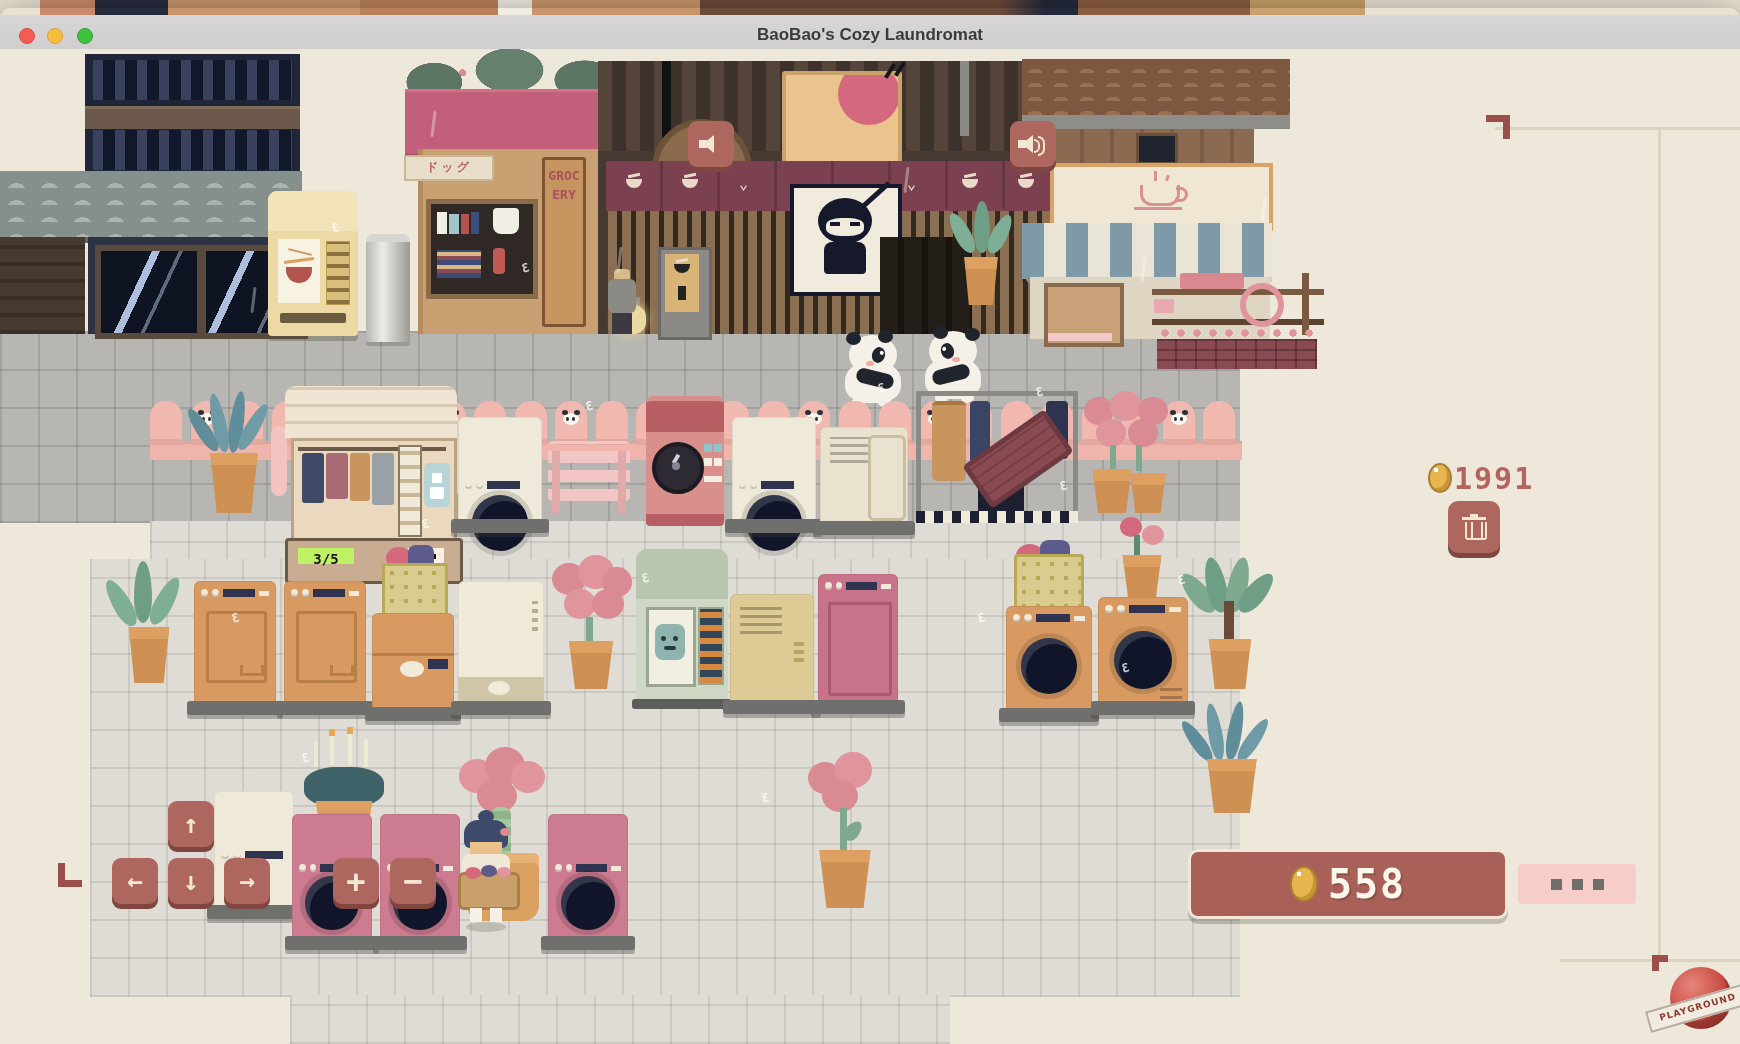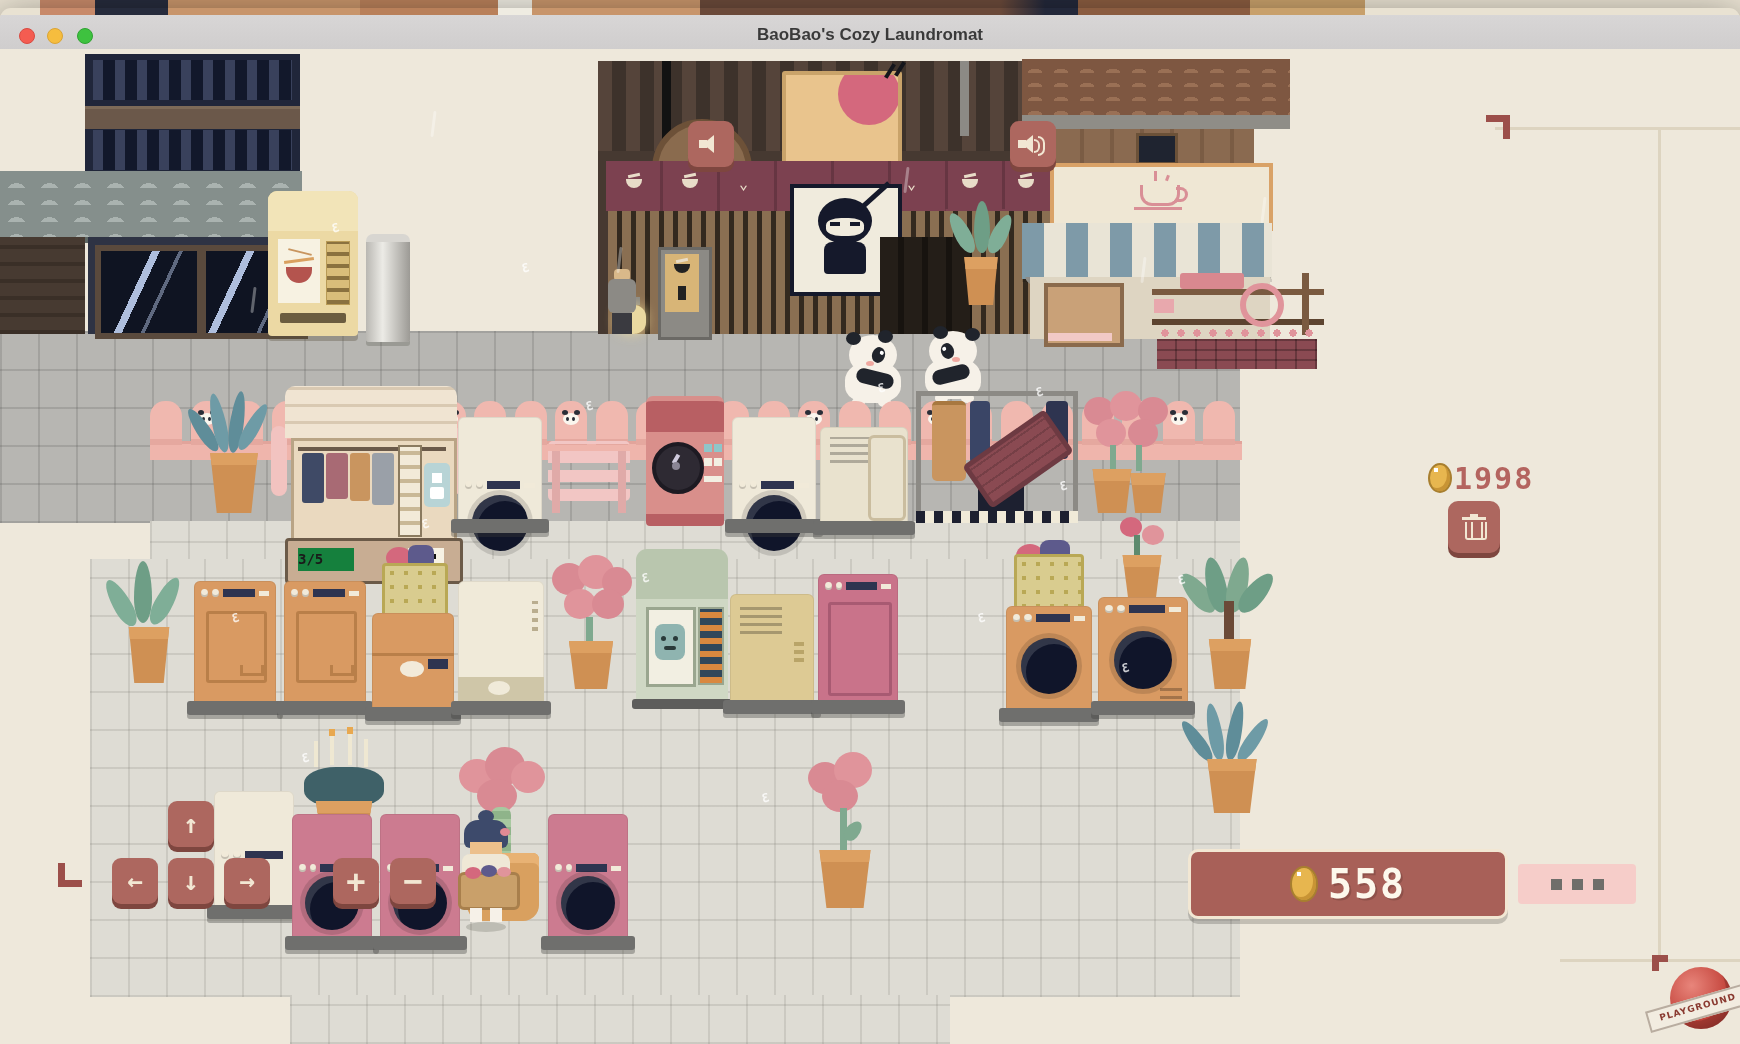--- a/index.html
+++ b/index.html
@@ -139,20 +139,46 @@
         <div class="abs" style="left:6px;top:20px;width:30px;height:3px;background:#d9a05f;transform:rotate(-8deg);"></div>
         <div class="abs" style="left:10px;top:12px;width:24px;height:2px;background:#c8955f;transform:rotate(14deg);"></div>
       </div>
       <div class="abs" style="left:58px;top:50px;width:22px;height:62px;background:#d9bd7a;
         background-image:repeating-linear-gradient(0deg,#8a713f 0 4px,transparent 4px 12px);border:1px solid #b89a55;"></div>
       <div class="abs" style="left:12px;top:122px;width:66px;height:10px;background:#6b5c3f;border-radius:2px;"></div>
     </div>
     <div class="abs" style="left:366px;top:185px;width:44px;height:100px;border-radius:7px 7px 3px 3px;
       background:linear-gradient(90deg,#b9b7b2,#ecebe6 38%,#9c9a95);border-top:8px solid #d8d6d1;box-shadow:0 4px 0 rgba(90,90,80,.3);"></div>
 
+    <div class="abs" style="left:392px;top:0;width:235px;height:290px;">
+      <div class="abs" style="left:0;top:-4px;width:235px;height:60px;background:
+        radial-gradient(46px 32px at 18% 62%,#5c7565 60%,transparent 61%),
+        radial-gradient(56px 36px at 50% 42%,#66806e 60%,transparent 61%),
+        radial-gradient(50px 32px at 82% 58%,#5c7565 60%,transparent 61%),
+        radial-gradient(4px 4px at 30% 46%,#d98a93 90%,transparent 91%),
+        radial-gradient(4px 4px at 58% 30%,#d98a93 90%,transparent 91%),
+        radial-gradient(4px 4px at 74% 52%,#d98a93 90%,transparent 91%);"></div>
+      <div class="abs" style="left:13px;top:40px;width:210px;height:62px;background:#c2607b;border-bottom:9px solid #9d4d66;border-top:3px solid #d0718a;"></div>
+      <div class="abs" style="left:26px;top:100px;width:188px;height:185px;background:#c9a072;border-left:5px solid #b58c60;"></div>
+      <div class="abs" style="left:12px;top:106px;width:86px;height:22px;background:#e8ddc8;border:2px solid #c9b896;
+        font-size:12px;font-weight:bold;color:#b4636a;text-align:center;line-height:20px;letter-spacing:3px;">ドッグ</div>
+      <div class="abs" style="left:34px;top:150px;width:102px;height:90px;background:#2f2824;border:5px solid #8a6b4a;">
+        <span class="abs" style="left:6px;top:8px;width:10px;height:22px;background:#f2efe6;"></span>
+        <span class="abs" style="left:18px;top:10px;width:10px;height:20px;background:#9fc6c9;"></span>
+        <span class="abs" style="left:30px;top:10px;width:8px;height:20px;background:#b4544e;"></span>
+        <span class="abs" style="left:40px;top:8px;width:8px;height:22px;background:#3a4f7d;"></span>
+        <span class="abs" style="left:62px;top:4px;width:26px;height:26px;background:#f2efe6;border-radius:4px 4px 8px 8px;"></span>
+        <span class="abs" style="left:6px;top:46px;width:44px;height:28px;background:repeating-linear-gradient(0deg,#3a4a75 0 5px,#8a4a52 5px 9px,#d9b98a 9px 13px);"></span>
+        <span class="abs" style="left:62px;top:44px;width:12px;height:26px;background:#c05a55;border-radius:4px;"></span>
+      </div>
+      <div class="abs" style="left:150px;top:108px;width:38px;height:164px;background:#c6945e;border:3px solid #7e5433;border-radius:3px;">
+        <div style="position:absolute;left:0;right:0;top:6px;font-size:13px;font-weight:bold;color:#a8505c;
+          text-align:center;word-break:break-all;line-height:19px;width:38px;">GROCERY</div>
+      </div>
+    </div>
 
     <div class="abs" style="left:598px;top:12px;width:462px;height:273px;background:#463931;">
       <div class="abs" style="left:0;top:0;width:462px;height:90px;background:repeating-linear-gradient(90deg,#55443a 0 14px,#3d322b 14px 28px);"></div>
       <div class="abs" style="left:64px;top:0;width:9px;height:95px;background:#121212;"></div>
       <div class="abs" style="left:362px;top:0;width:9px;height:75px;background:#8c8a85;"></div>
       <div class="abs" style="left:184px;top:10px;width:112px;height:92px;background:#e9c48d;border:4px solid #c9a36a;border-radius:3px;overflow:hidden;">
         <span class="abs" style="left:52px;top:-12px;width:62px;height:62px;background:#d4687d;border-radius:50%;"></span>
       </div>
       <span class="abs" style="left:290px;top:2px;width:4px;height:16px;background:#15161c;transform:rotate(32deg);"></span>
       <span class="abs" style="left:300px;top:0px;width:4px;height:16px;background:#15161c;transform:rotate(32deg);"></span>
@@ -364,22 +390,22 @@
         <span class="abs" style="left:56px;top:12px;width:20px;height:48px;background:#c9955f;border-radius:3px;"></span>
         <span class="abs" style="left:78px;top:12px;width:22px;height:52px;background:#9aa0a8;border-radius:3px;"></span>
         <span class="abs" style="left:104px;top:4px;width:20px;height:88px;border:2px solid #8a7a5f;
           background:repeating-linear-gradient(0deg,#f2ead8 0 10px,#c9b896 10px 14px);"></span>
         <span class="abs" style="left:130px;top:22px;width:26px;height:44px;background:#b8d4d6;border-radius:5px;">
           <i class="abs" style="left:8px;top:10px;width:10px;height:10px;background:#fff;"></i>
           <i class="abs" style="left:6px;top:24px;width:14px;height:12px;background:#fff;border-radius:2px;"></i>
         </span>
       </div>
       <div class="abs" style="left:0;top:152px;width:172px;height:40px;background:#c8ad93;border:3px solid #6b5a48;border-radius:4px;">
-        <span class="abs" style="left:10px;top:7px;width:56px;height:23px;background:#15803d;
-          font-size:14px;font-weight:bold;color:#1a1a1a;line-height:23px;">3/5</span>
+        <span class="abs" style="left:10px;top:7px;width:56px;height:16px;background:#bef264;
+          font-size:14px;font-weight:bold;color:#1a1a1a;text-align:center;line-height:23px;">3/5</span>
         <span class="abs" style="left:120px;top:7px;width:36px;height:23px;background:#f7f2e4;">
           <i class="abs" style="left:12px;top:6px;width:12px;height:12px;background:#111;"></i>
           <i class="abs" style="left:8px;top:6px;width:20px;height:5px;background:#111;"></i>
         </span>
       </div>
     </div>
 
     <div class="mach" style="left:458px;top:368px;width:84px;height:108px;background:#efe9d9;">
       <div class="mctrl" style="top:62px;">
           <span class="mdot"></span>
@@ -696,21 +722,21 @@
       <span class="spk" style="margin-right:6px;">
           <i></i>
           <b></b>
         <span class="wave" style="left:16px;top:5px;width:4px;height:10px;"></span>
         <span class="wave" style="left:20px;top:2px;width:5px;height:16px;"></span>
       </span>
     </div>
 
     <div class="abs" style="left:1428px;top:412px;width:120px;height:32px;z-index:20;">
       <span class="coin" style="position:absolute;left:0;top:2px;width:20px;height:26px;"></span>
-      <span class="pxtext" style="position:absolute;left:26px;top:0;font-size:30px;color:#b4645f;letter-spacing:2px;">1998</span>
+      <span class="pxtext" style="position:absolute;left:26px;top:0;font-size:30px;color:#b4645f;letter-spacing:2px;">1991</span>
     </div>
     <div class="rbtn" style="left:1448px;top:452px;width:52px;height:52px;border-radius:10px;z-index:20;">
       <span class="trash-i">
           <span class="lid"></span>
           <span class="hdl"></span>
           <span class="can"></span>
         </span>
     </div>
 
     <div class="rbtn" style="left:168px;top:752px;width:46px;height:46px;z-index:20;">

